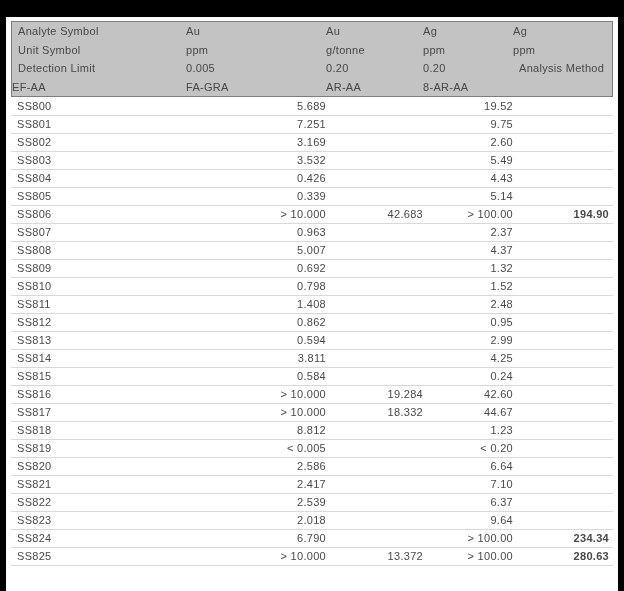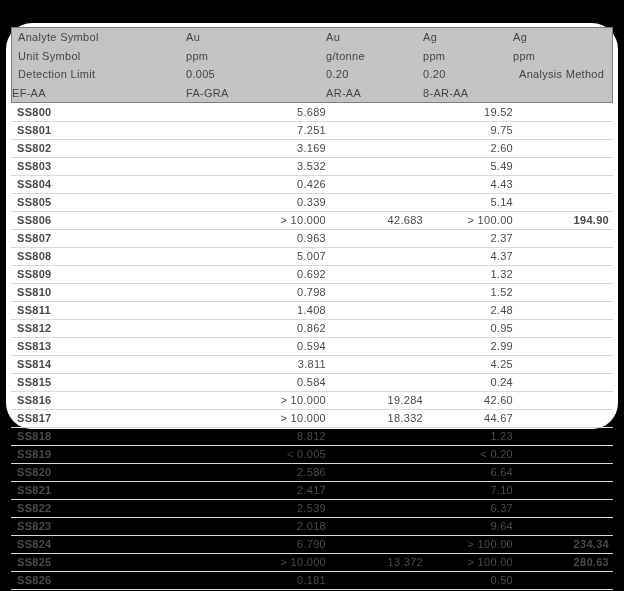--- a/index.html
+++ b/index.html
@@ -5,24 +5,23 @@
   * { margin: 0; padding: 0; box-sizing: border-box; }
   html, body { width: 624px; height: 591px; }
   body {
     position: relative;
     background: #000000;
     font-family: "Liberation Sans", sans-serif;
     overflow: hidden;
   }
   .sheet {
     position: absolute;
-    left: 6px; top: 23px;
-    width: 612px; height: 406px;
+    left: 6px; top: 17px;
+    width: 612px; height: 575px;
     background: #ffffff;
-    border-radius: 26px;
   }
   .table-wrap {
     position: absolute;
     left: 5px; top: 4px;
     width: 602px;
   }
   
   .hdr {
     background: #c3c3c3;
     border: 1px solid #7d7d7d;
@@ -55,21 +54,21 @@
     height: 18px;
     font-size: 11px;
     color: #4a4a4a;
     letter-spacing: 0.3px;
     border-bottom: 1px solid #d9d9d9;
     padding: 0;
     text-align: right;
     white-space: nowrap;
     overflow: hidden;
   }
-  table.data td.sample { text-align: left; padding-left: 6px; font-weight: bold; }
+  table.data td.sample { text-align: left; padding-left: 6px; }
   table.data td.last   { padding-right: 4px; font-weight: bold; }
 </style>
 </head>
 <body>
 
 <div class="sheet">
   <div class="table-wrap">
     <div class="hdr">
         <div class="cell label">Analyte Symbol</div>
         <div class="cell">Au</div>
@@ -275,23 +274,16 @@
             <td>&gt; 100.00</td>
             <td class="last">234.34</td>
           </tr>
           <tr>
             <td class="sample">SS825</td>
             <td>&gt; 10.000</td>
             <td>13.372</td>
             <td>&gt; 100.00</td>
             <td class="last">280.63</td>
           </tr>
-          <tr>
-            <td class="sample">SS826</td>
-            <td>0.181</td>
-            <td></td>
-            <td>0.50</td>
-            <td class="last"></td>
-          </tr>
         </tbody>
     </table>
   </div>
 </div>
 
 </body></html>

